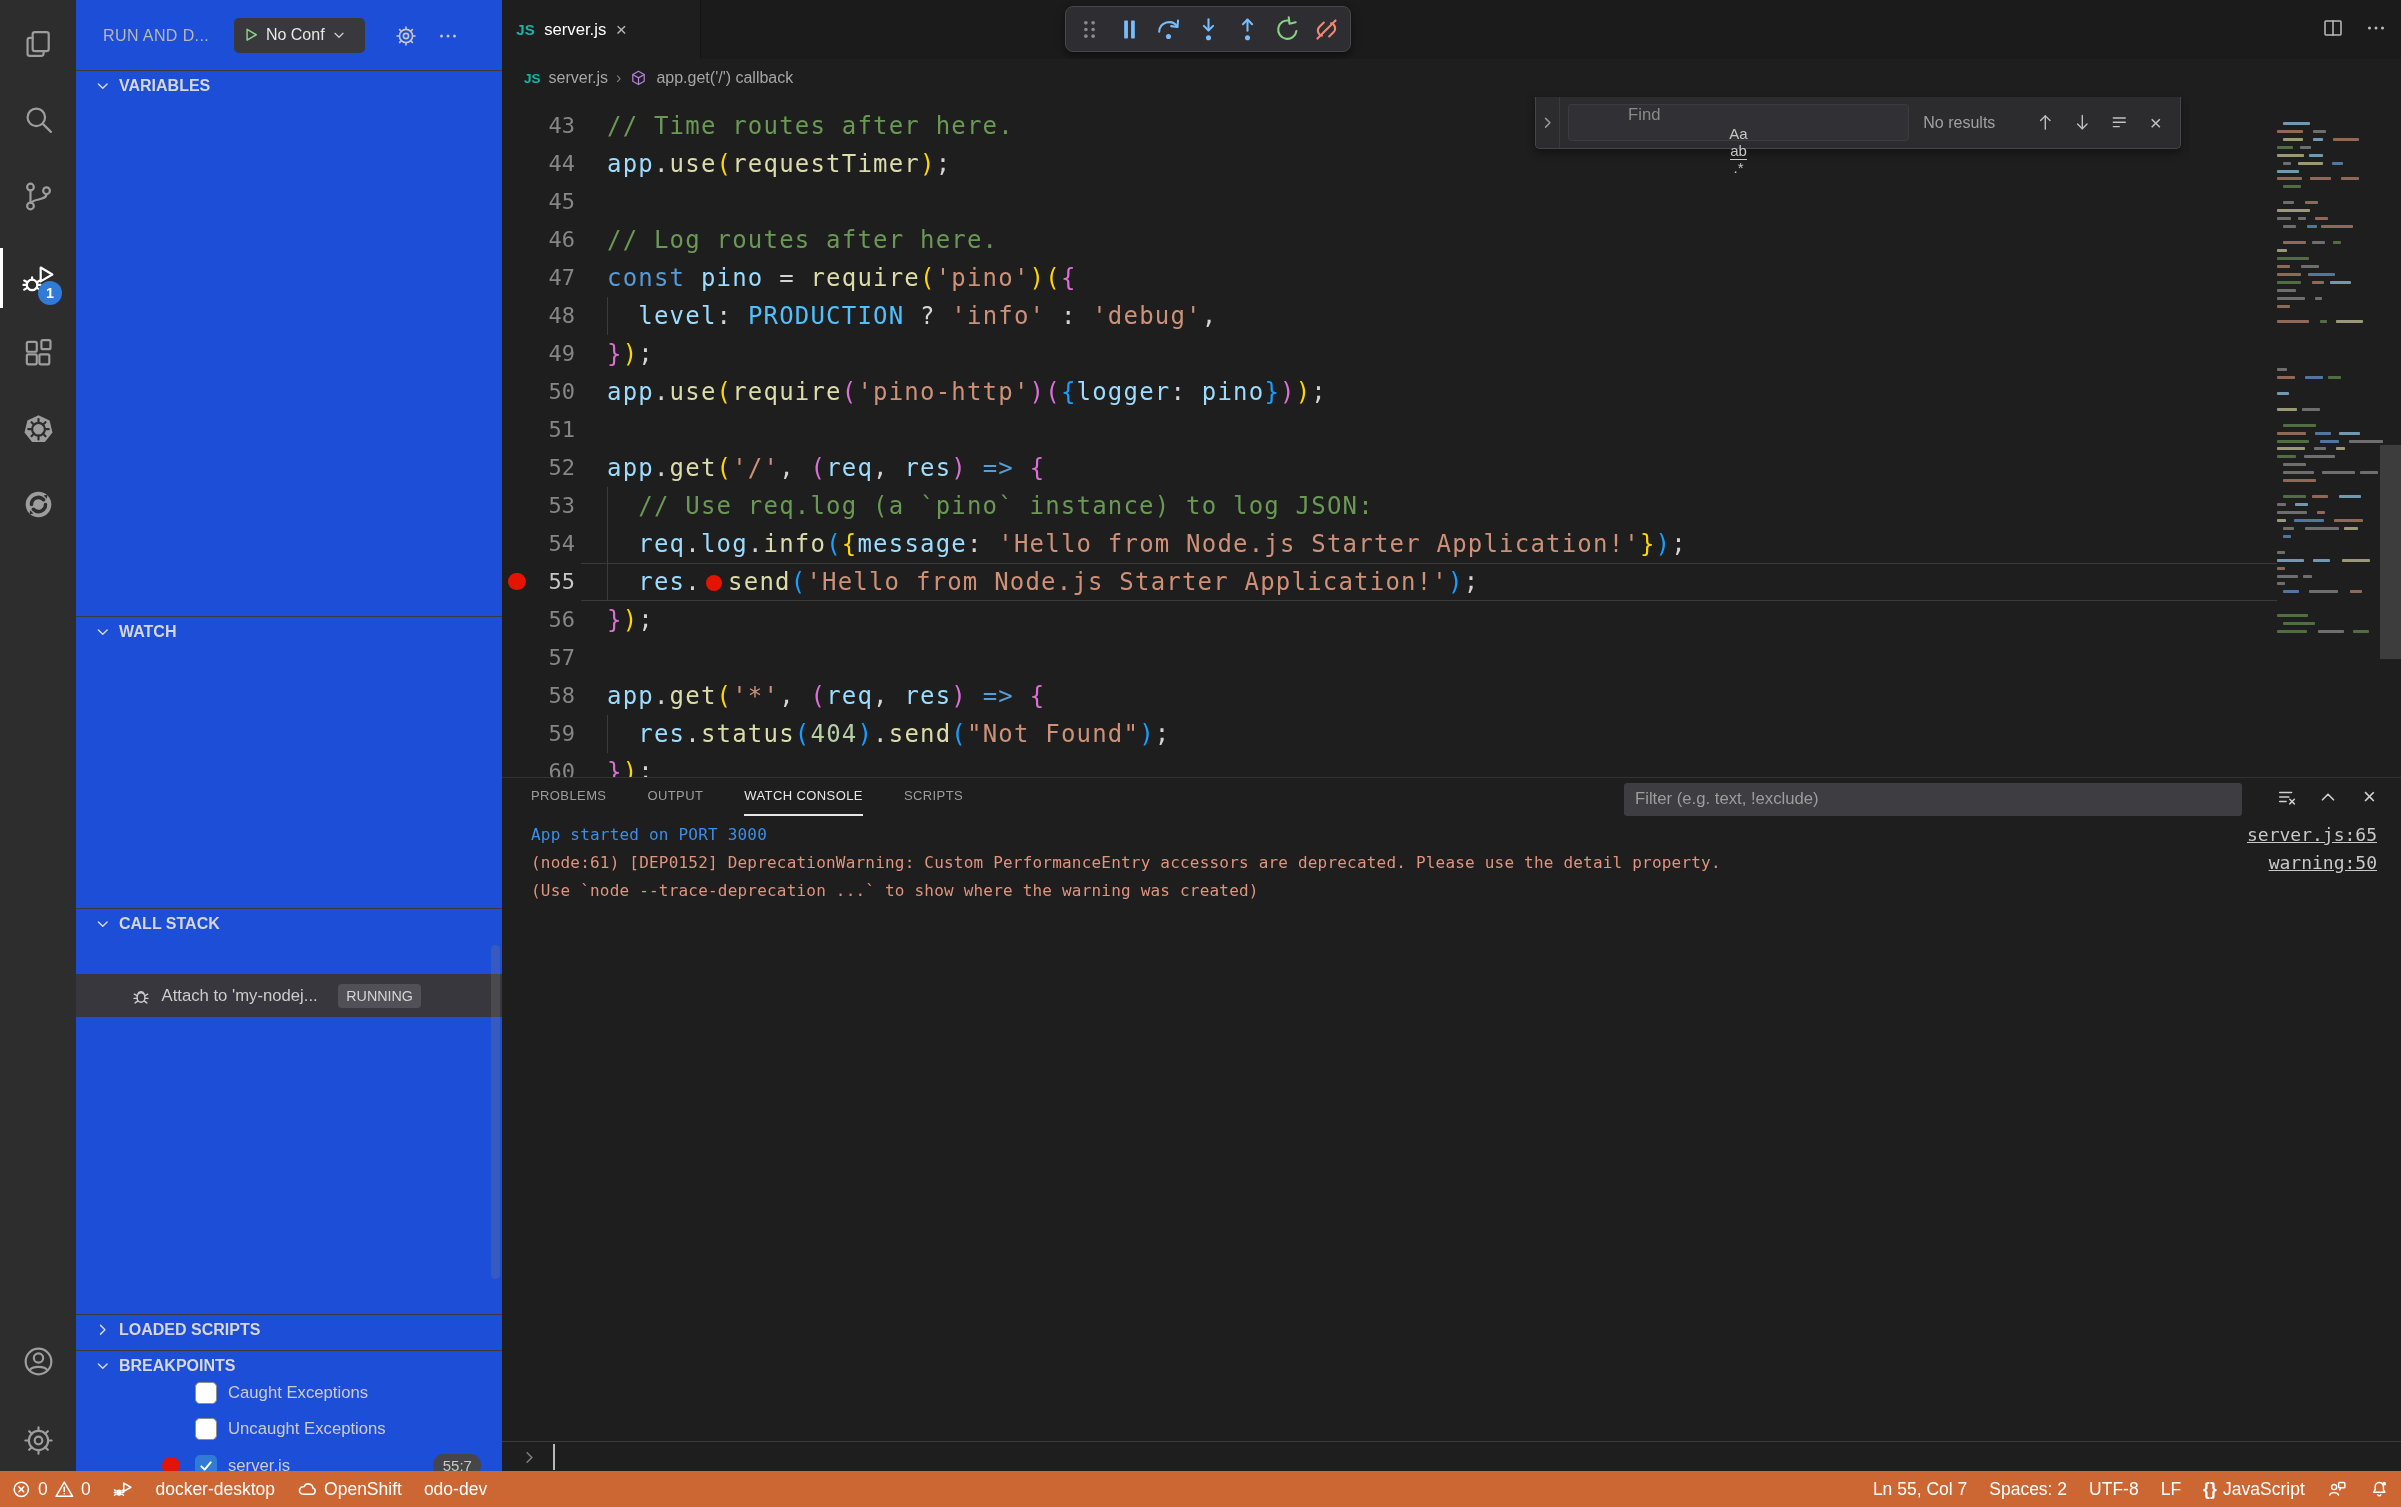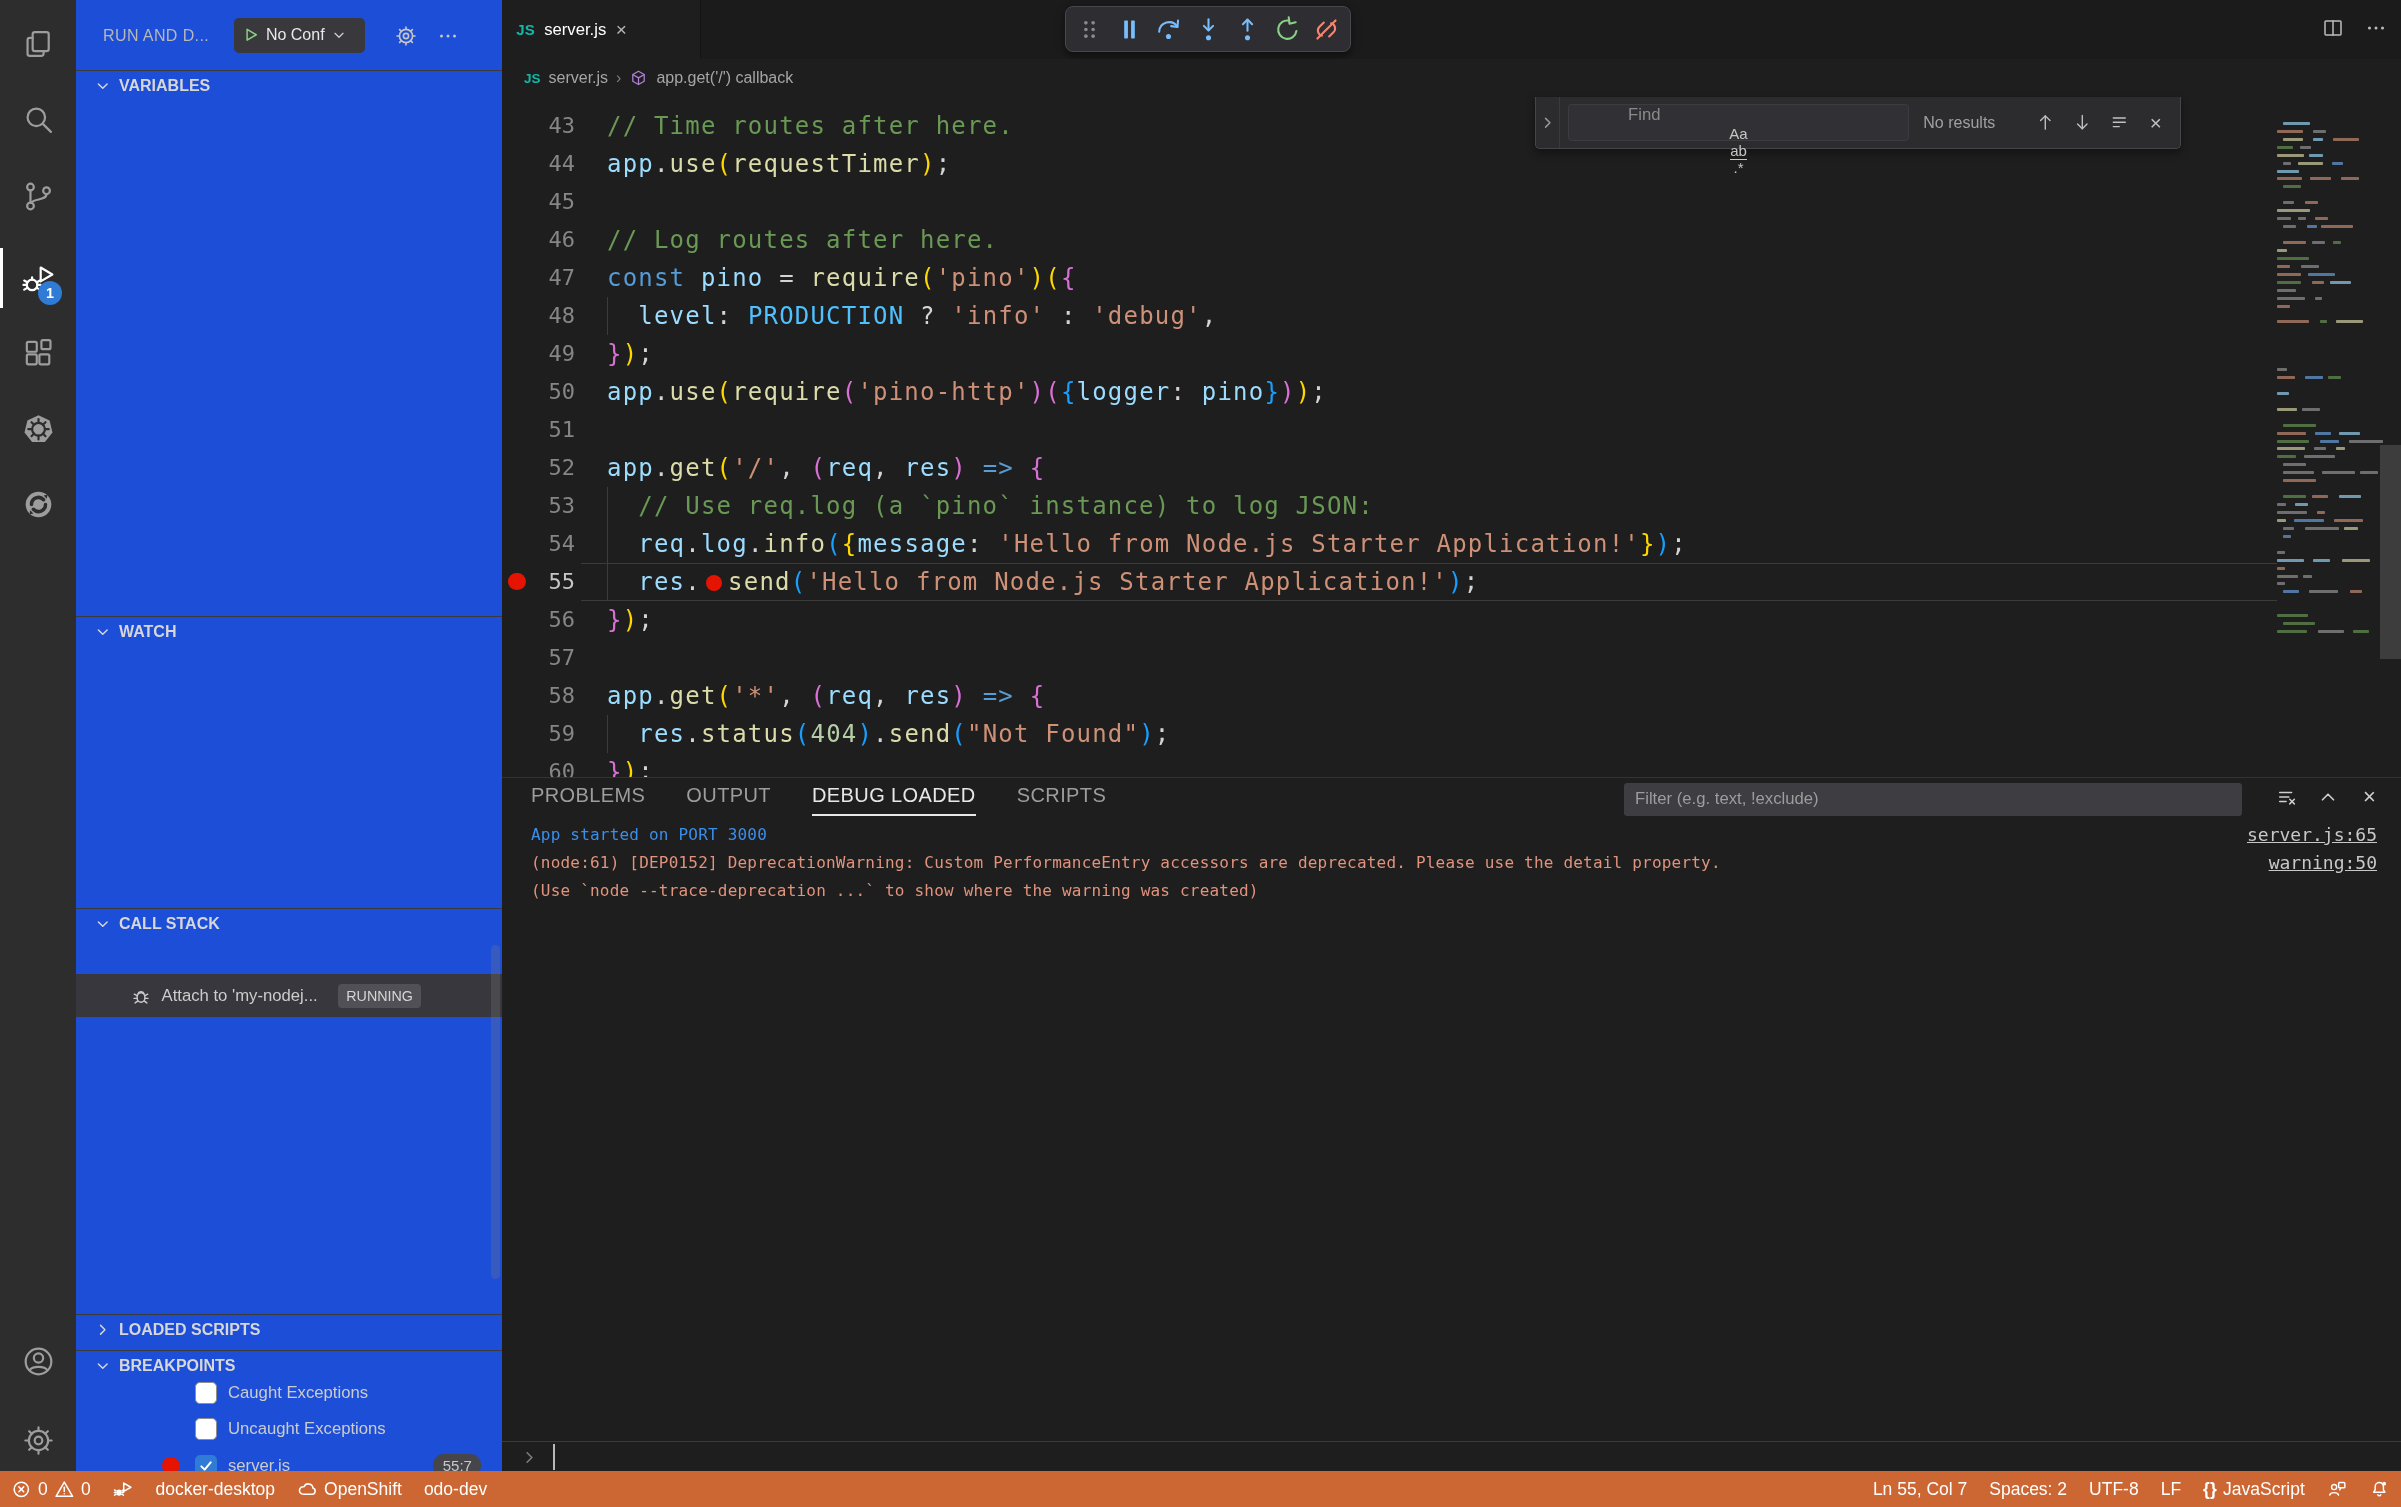--- a/index.html
+++ b/index.html
@@ -74,21 +74,21 @@
   .t-f{color:#dcdcaa} .t-s{color:#ce9178} .t-n{color:#b5cea8} .t-p{color:#d4d4d4}
   .t-g{color:#ffd700} .t-o{color:#da70d6} .t-b{color:#179fff}
 
   #minimap { position:absolute; right:22px; top:106px; width:102px; bottom:0; }
   .mm-row { position:absolute; height:3.2px; border-radius:0.8px; opacity:.65; }
   #ed-scrollbar { position:absolute; right:0px; top:445px; width:20.6px; height:214px; background:rgba(121,121,121,.35); }
 
   
   #panel { position:absolute; left:502px; top:777px; right:0; bottom:36px; background:#1e1e1e; border-top:0.8px solid #333333; color:#cccccc; }
   #ptabs { position:absolute; left:29px; top:0; height:38px; display:flex; gap:41px; align-items:center; }
-  .ptab { font-size:20px; letter-spacing:0.4px; color:#9d9d9d; height:38px; line-height:35px; cursor:pointer; }
+  .ptab { font-size:13px; letter-spacing:0.4px; color:#9d9d9d; height:38px; line-height:35px; cursor:pointer; }
   .ptab.active { color:#e7e7e7; border-bottom:2.4px solid #e7e7e7; }
   #pfilter { position:absolute; left:1122px; top:4.8px; width:618px; height:33px; background:#3d3d42; border-radius:3.2px; border:none; outline:none; color:#e0e0e0; font-size:16.7px; padding:0 11px; font-family:"Liberation Sans",sans-serif; }
   #pfilter::placeholder { color:#9d9d9d; }
   .p-acts { position:absolute; right:19px; top:6.4px; display:flex; gap:16px; color:#cfcfcf; }
   .p-acts > div { width:25.4px; height:25.4px; display:flex; align-items:center; justify-content:center; cursor:pointer; }
   #console { position:absolute; left:29px; top:43px; right:175px; font-family:"DejaVu Sans Mono", monospace; font-size:16px; letter-spacing:0.2px; }
   .con-line { height:28px; line-height:28px; white-space:pre; }
   .con-info { color:#3b8eea; } .con-warn { color:#e0937d; }
   #con-links { position:absolute; right:24px; top:43px; text-align:right; font-family:"DejaVu Sans Mono", monospace; font-size:18px; }
   #con-links div { height:28px; line-height:28px; color:#c8c8c8; text-decoration:underline; cursor:pointer; }
@@ -529,21 +529,21 @@
       <div class="mm-row" style="top: 524px; left: 41px; width: 26px; background: rgb(154, 154, 154);"></div>
       <div class="mm-row" style="top: 524px; left: 76px; width: 15.6px; background: rgb(106, 153, 85);"></div>
     </div>
   <div id="ed-scrollbar"></div>
 </div>
 
 <div id="panel">
   <div id="ptabs">
       <div class="ptab">PROBLEMS</div>
       <div class="ptab">OUTPUT</div>
-      <div class="ptab active">DEBUG LOADED</div>
+      <div class="ptab active">WATCH CONSOLE</div>
       <div class="ptab">SCRIPTS</div>
     </div>
   <input id="pfilter" placeholder="Filter (e.g. text, !exclude)" style="">
   <div class="p-acts">
     <div id="pa-clear">
         <svg width="22" height="22" viewBox="0 0 24 24" fill="none" stroke="currentColor" stroke-width="1.6" stroke-linecap="round" stroke-linejoin="round">
           <line x1="4" y1="7" x2="17" y2="7"></line>
           <line x1="4" y1="12" x2="14" y2="12"></line>
           <line x1="4" y1="17" x2="11" y2="17"></line>
           <line x1="15" y1="14.5" x2="20" y2="19.5"></line>

